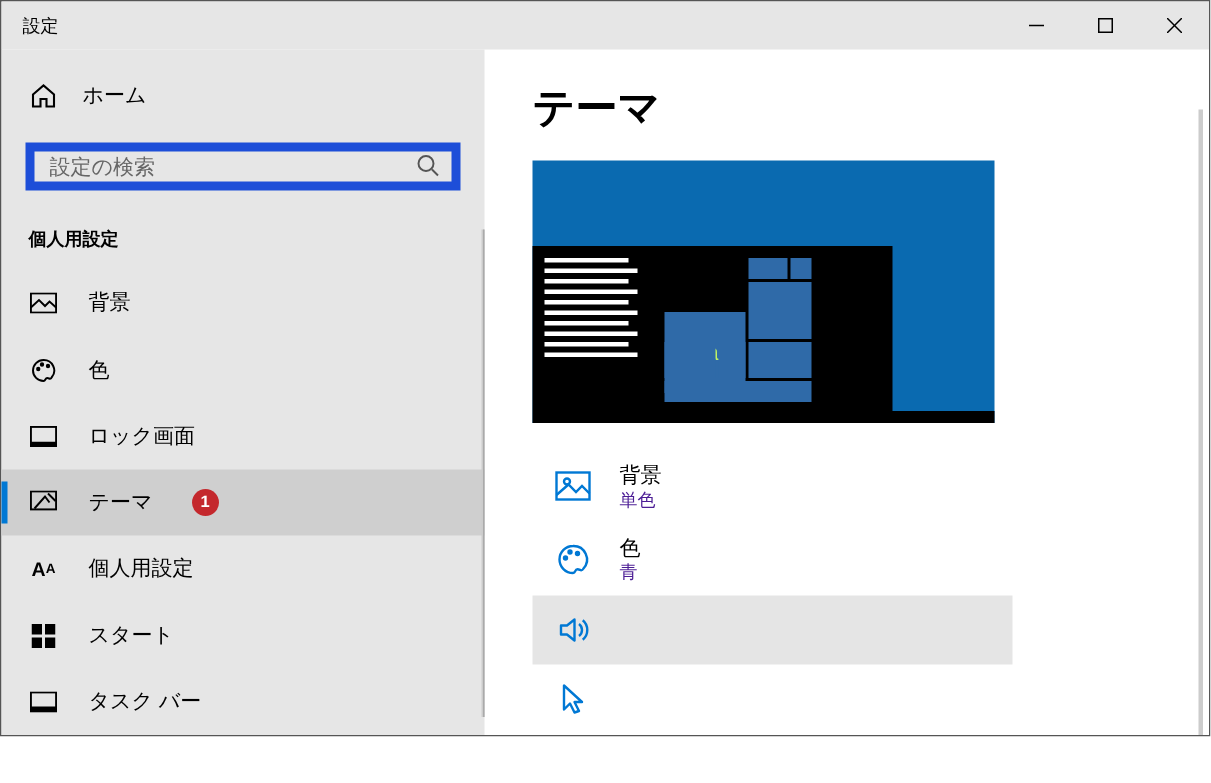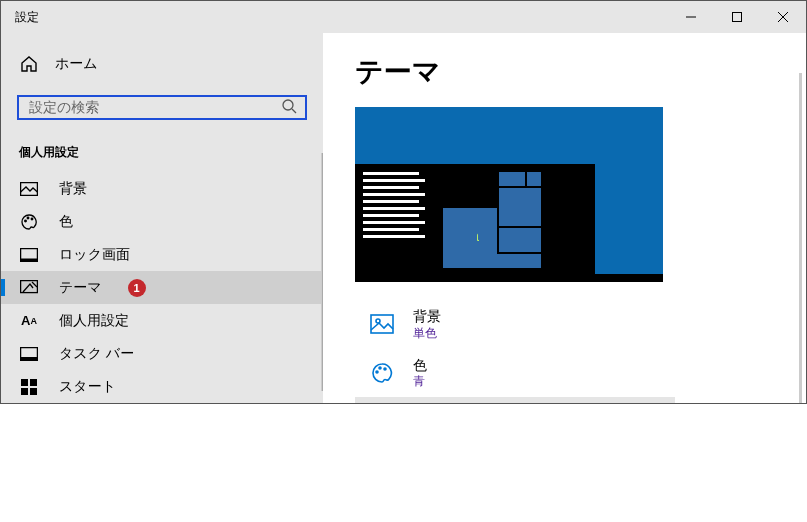--- a/index.html
+++ b/index.html
@@ -5,21 +5,21 @@
   * { box-sizing: border-box; margin: 0; padding: 0; }
   body {
     font-family: "Yu Gothic UI", "Segoe UI", Meiryo, sans-serif;
     background: #fff;
     overflow: hidden;
     font-size: 14px;
     color: #000;
   }
   .window {
     width: 807px;
-    height: 404px;
+    height: 491px;
     border: 1px solid #555;
     position: relative;
     display: flex;
     flex-direction: column;
   }
   .titlebar {
     height: 32px;
     display: flex;
     align-items: center;
     background: #e6e6e6;
@@ -61,21 +61,21 @@
   .sidebar-scroll { border-right: 1px solid #aaa; width: 2.5px; position:absolute; right:0; top:120px; bottom:12px; background:#ccc; }
   .nav-home {
     display: flex;
     align-items: flex-start;
     gap: 16px;
     padding: 12px 18px 12px 18px;
   }
   .nav-home .icon { width: 20px; display:flex; justify-content:center; }
   .search-box {
     margin: 10px 16px 18px 16px;
-    border: 2px solid #1d4ed8;
+    border: 6px solid #1d4ed8;
     height: 34px;
     display: flex;
     align-items: center;
     padding: 0 8px 0 10px;
     background: #e6e6e6;
   }
   .search-box input {
     background: transparent;
     border: none;
     outline: none;
@@ -265,38 +265,38 @@
         <span class="badge">1</span>
       </div>
 
       <div class="nav-item">
         <span class="nav-icon" style="font-size:13px; font-weight:600;">A<span style="font-size:9px;">A</span></span>
         <span class="nav-label">個人用設定</span>
       </div>
 
       <div class="nav-item">
         <span class="nav-icon">
-          <svg width="18" height="14" viewBox="0 0 18 14" fill="none" stroke="#000" stroke-width="1.3">
-              <rect x="0.6" y="0.6" width="16.8" height="12.8"></rect>
-              <rect x="0.6" y="10" width="16.8" height="3.4" fill="#000" stroke="none"></rect>
-            </svg>
-        </span>
-        <span class="nav-label">タスク バー</span>
-      </div>
-
-      <div class="nav-item">
-        <span class="nav-icon">
           <svg width="16" height="16" viewBox="0 0 16 16" fill="#000">
               <rect x="0" y="0" width="7" height="7"></rect>
               <rect x="9" y="0" width="7" height="7"></rect>
               <rect x="0" y="9" width="7" height="7"></rect>
               <rect x="9" y="9" width="7" height="7"></rect>
             </svg>
         </span>
         <span class="nav-label">スタート</span>
+      </div>
+
+      <div class="nav-item">
+        <span class="nav-icon">
+          <svg width="18" height="14" viewBox="0 0 18 14" fill="none" stroke="#000" stroke-width="1.3">
+              <rect x="0.6" y="0.6" width="16.8" height="12.8"></rect>
+              <rect x="0.6" y="10" width="16.8" height="3.4" fill="#000" stroke="none"></rect>
+            </svg>
+        </span>
+        <span class="nav-label">タスク バー</span>
       </div>
 
       <div class="sidebar-scroll"></div>
     </div>
 
     <div class="content">
       <div class="page-title">テーマ</div>
 
       <div class="theme-preview">
         <div class="tp-start">

